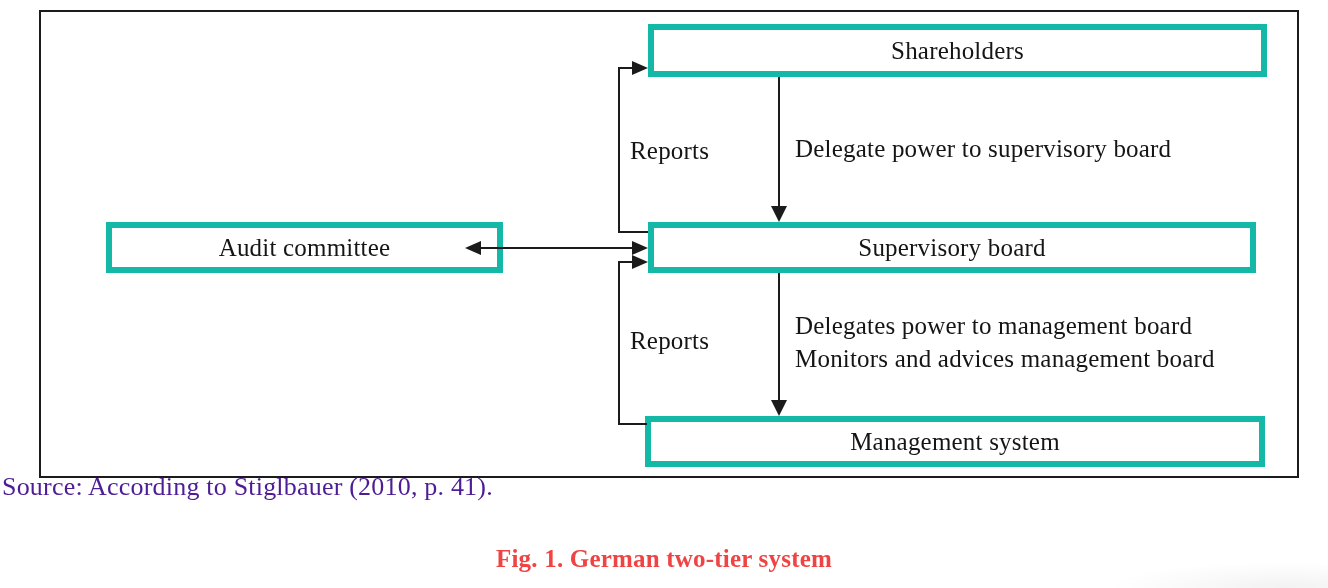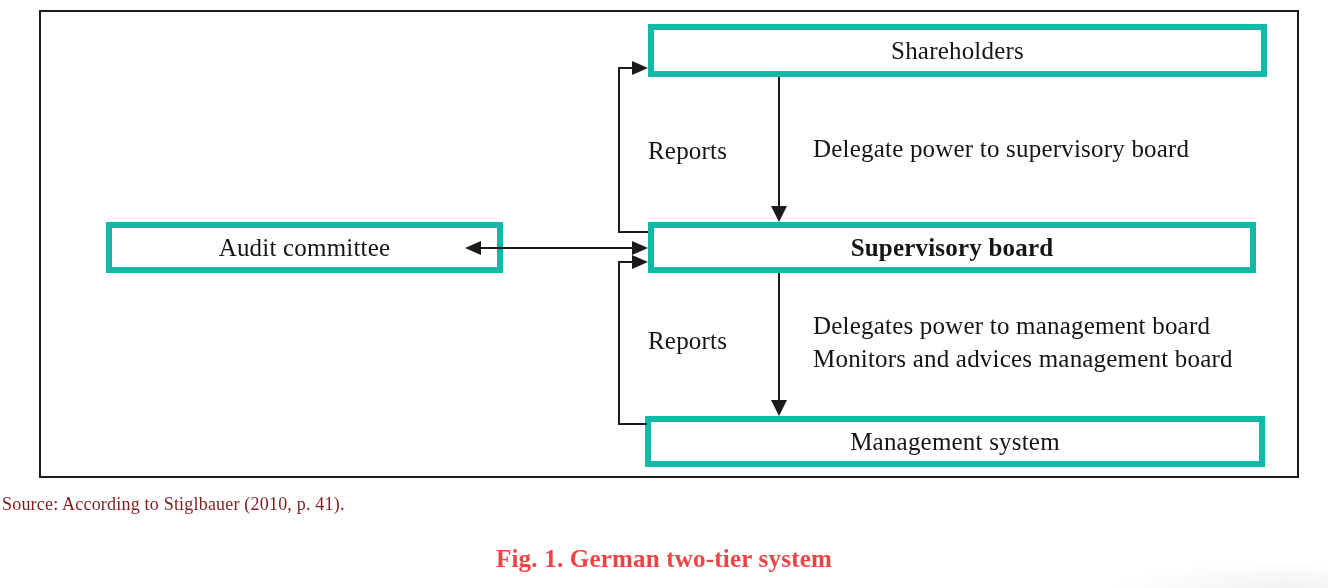--- a/index.html
+++ b/index.html
@@ -20,43 +20,43 @@
   .node {
     position: absolute;
     border: 6px solid #14b8a6;
     background: #ffffff;
     display: flex; align-items: center; justify-content: center;
     font-size: 25px; line-height: 1; color: #151515;
     letter-spacing: 0.2px;
   }
   .node-shareholders { left: 648px; top: 24px;  width: 619px; height: 53px; }
   .node-audit        { left: 68px;  top: 222px; width: 397px; height: 51px; margin-left: 38px; }
-  .node-supervisory  { left: 648px; top: 222px; width: 608px; height: 51px; font-weight: bold; }
+  .node-supervisory  { left: 648px; top: 222px; width: 608px; height: 51px; }
   .node-management   { left: 645px; top: 416px; width: 620px; height: 51px; }
 
   .line { position: absolute; background: #1b1b1b; }
 
   .ah { position: absolute; width: 0; height: 0; }
   .ah-right { border-top: 7px solid transparent; border-bottom: 7px solid transparent; border-left: 16px solid #1b1b1b; }
   .ah-left  { border-top: 7px solid transparent; border-bottom: 7px solid transparent; border-right: 16px solid #1b1b1b; }
   .ah-down  { border-left: 8px solid transparent; border-right: 8px solid transparent; border-top: 16px solid #1b1b1b; }
 
   .edge-label {
     position: absolute; font-size: 25px; line-height: 33px; color: #151515;
-    white-space: nowrap; letter-spacing: 0.2px; margin-left: 18px;
+    white-space: nowrap; letter-spacing: 0.2px;
   }
   .lbl-reports-upper { left: 630px; top: 134px; }
   .lbl-reports-lower { left: 630px; top: 324px; }
   .lbl-delegate-sup  { left: 795px; top: 132px; }
   .lbl-delegate-mgmt { left: 795px; top: 309px; }
   .lbl-delegate-mgmt div { white-space: nowrap; }
 
   .source-note {
-    position: absolute; left: 2px; top: 494px;
-    font-size: 18px; color: #7f1d1d; letter-spacing: 0.2px;
+    position: absolute; left: 2px; top: 472px;
+    font-size: 26px; color: #4c1d95; letter-spacing: 0.2px;
   }
   .fig-caption {
     position: absolute; left: 0; top: 545px; width: 1328px;
     text-align: center; font-weight: bold; font-size: 25px; color: #ef4444;
     letter-spacing: 0.2px;
   }
 
   .scan-shadow {
     position: absolute; right: 0; bottom: 0; width: 220px; height: 26px;
     background: radial-gradient(ellipse at 80% 100%, #f2f2f2 0%, rgba(255,255,255,0) 70%);

